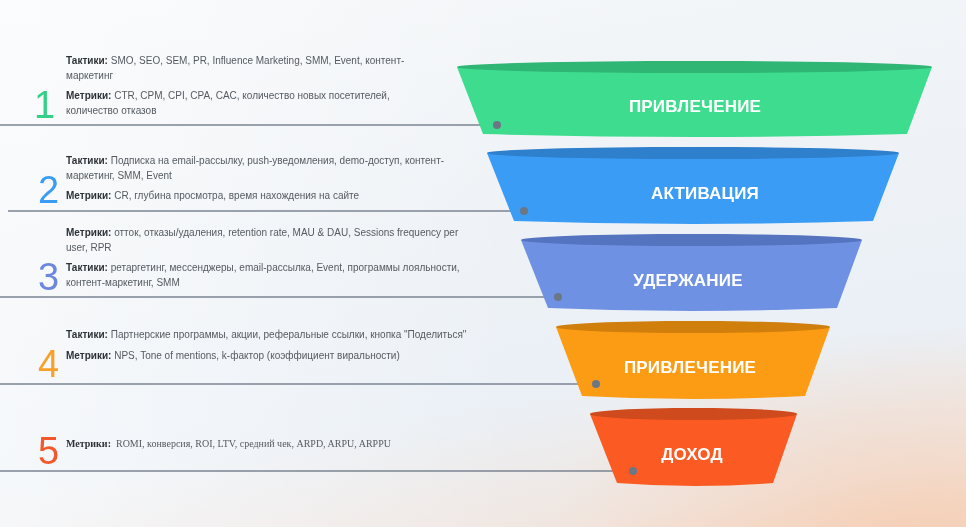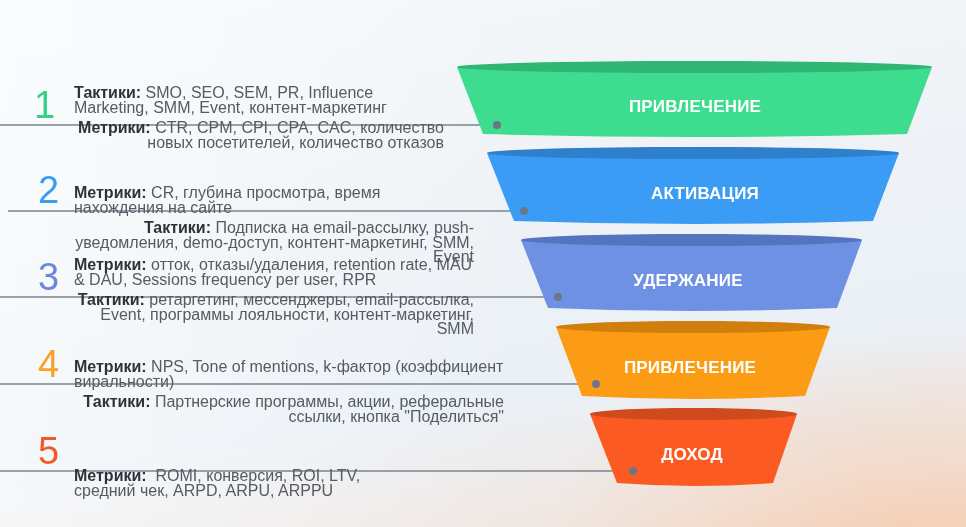--- a/index.html
+++ b/index.html
@@ -19,24 +19,24 @@
   svg.funnel { position: absolute; left: 0; top: 0; width: 966px; height: 527px; }
   .stage-label {
     position: absolute; color: #ffffff; font-weight: bold; font-size: 17px;
     letter-spacing: 0.2px; text-align: center; transform: translateX(-50%);
     white-space: nowrap;
   }
   .num {
     position: absolute; font-size: 38px; line-height: 38px; font-weight: normal;
   }
   .block {
-    position: absolute; left: 74px; font-size: 16px; line-height: 14.5px; color: #555b61; margin-top: 32px;
+    position: absolute; left: 66px; font-size: 10px; line-height: 14.5px; color: #555b61;
   }
   .block .para { margin: 0; }
-  .block .para + .para { margin-top: 6px; text-align: right; }
+  .block .para + .para { margin-top: 6px; }
   .block b { color: #2e3338; font-weight: bold; }
 </style>
 </head>
 <body>
 
 <div class="bg-left"></div>
 <div class="bg-warm"></div>
 
 <svg class="funnel" viewBox="0 0 966 527">
 
@@ -89,32 +89,32 @@
 <div class="stage-label" style="left:692px; top:445px;">ДОХОД</div>
 
 <div class="num" style="left:34px; top:86px; color:#35d088;">1</div>
 <div class="block" style="top:54px; width:370px;">
   <p class="para"><b>Тактики:</b> <span>SMO, SEO, SEM, PR, Influence Marketing, SMM, Event, контент-маркетинг</span></p>
   <p class="para"><b>Метрики:</b> <span>CTR, CPM, CPI, CPA, CAC, количество новых посетителей, количество отказов</span></p>
 </div>
 
 <div class="num" style="left:38px; top:171px; color:#3a9cf5;">2</div>
 <div class="block" style="top:154px; width:400px;">
+  <p class="para"><b>Тактики:</b> <span>Подписка на email-рассылку, push-уведомления, demo-доступ, контент-маркетинг, SMM, Event</span></p>
   <p class="para"><b>Метрики:</b> <span>CR, глубина просмотра, время нахождения на сайте</span></p>
-  <p class="para"><b>Тактики:</b> <span>Подписка на email-рассылку, push-уведомления, demo-доступ, контент-маркетинг, SMM, Event</span></p>
 </div>
 
 <div class="num" style="left:38px; top:258px; color:#6a88df;">3</div>
 <div class="block" style="top:226px; width:400px;">
   <p class="para"><b>Метрики:</b> <span>отток, отказы/удаления, retention rate, MAU &amp; DAU, Sessions frequency per user, RPR</span></p>
   <p class="para"><b>Тактики:</b> <span>ретаргетинг, мессенджеры, email-рассылка, Event, программы лояльности, контент-маркетинг, SMM</span></p>
 </div>
 
 <div class="num" style="left:38px; top:345px; color:#f7a12a;">4</div>
 <div class="block" style="top:328px; width:470px;">
+  <p class="para" style="width:430px;"><b>Тактики:</b> <span>Партнерские программы, акции, реферальные ссылки, кнопка "Поделиться"</span></p>
   <p class="para"><b>Метрики:</b> <span>NPS, Tone of mentions, k-фактор (коэффициент виральности)</span></p>
-  <p class="para" style="width:430px;"><b>Тактики:</b> <span>Партнерские программы, акции, реферальные ссылки, кнопка "Поделиться"</span></p>
 </div>
 
 <div class="num" style="left:38px; top:432px; color:#f3572a;">5</div>
-<div class="block" style="top:437px; width:350px;">
+<div class="block" style="top:437px; width:350px;font-family:Liberation Serif, serif;">
   <p class="para"><b>Метрики:</b>&nbsp; <span>ROMI, конверсия, ROI, LTV, средний чек, ARPD, ARPU, ARPPU</span></p>
 </div>
 
 </body></html>

